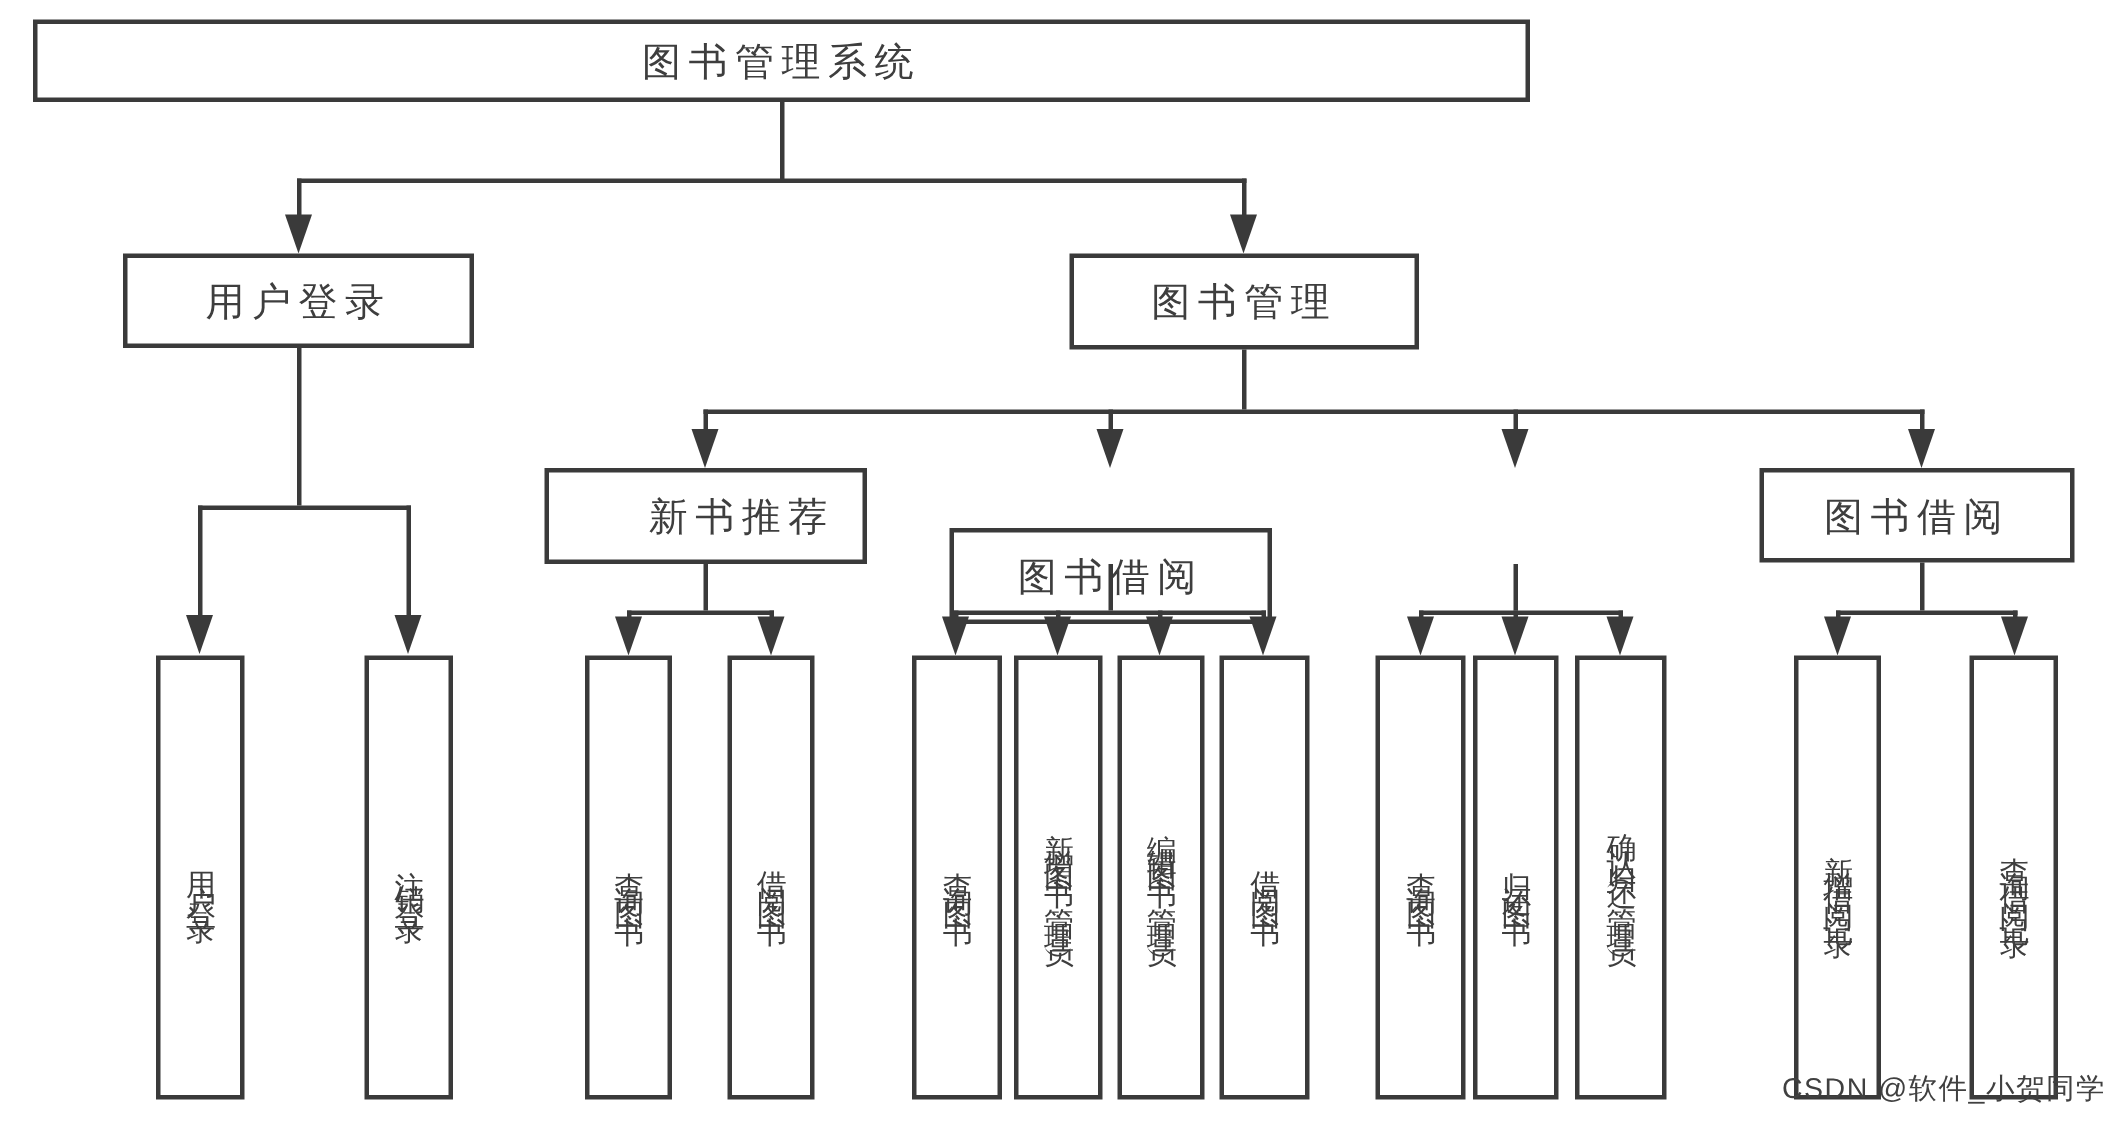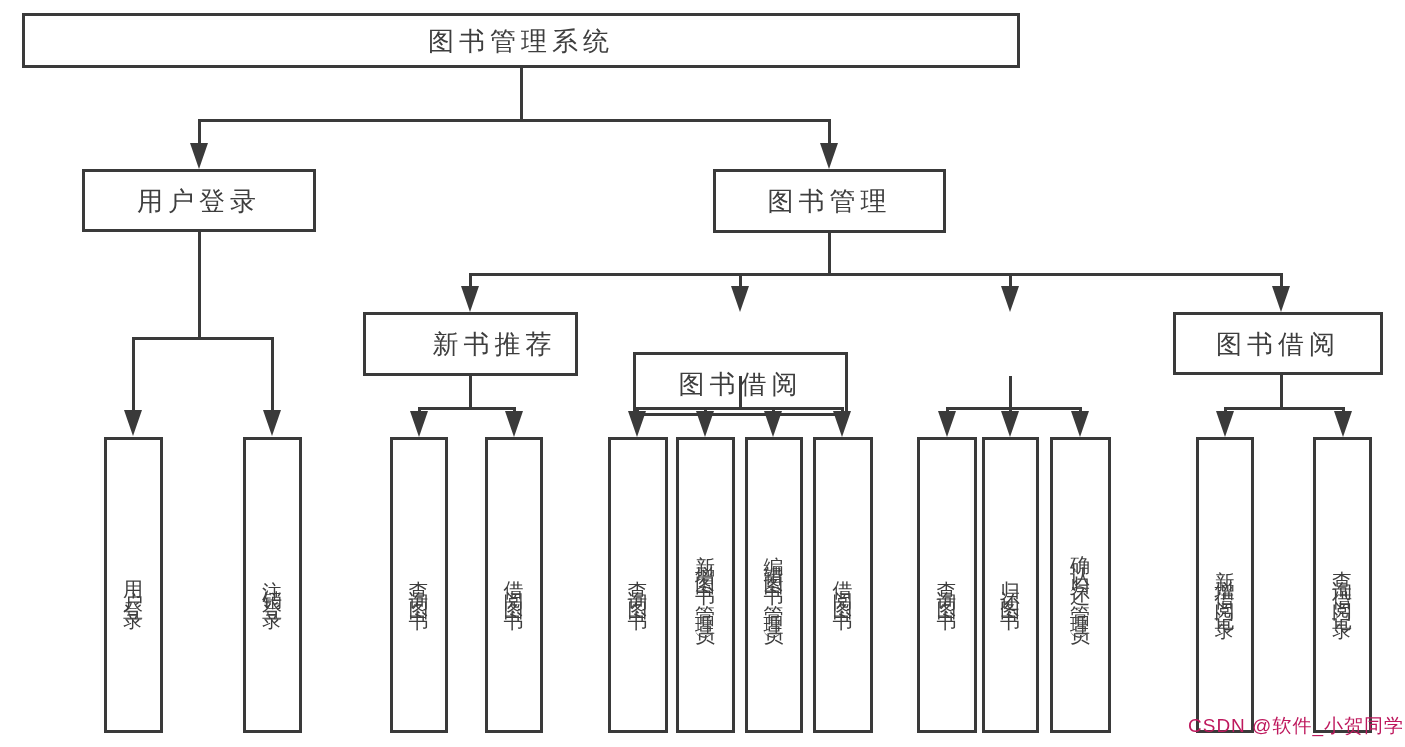--- a/index.html
+++ b/index.html
@@ -50,21 +50,21 @@
     height: 0;
     border-left: 9px solid transparent;
     border-right: 9px solid transparent;
     border-top: 26px solid #3a3a3a;
   }
   .watermark {
     position: absolute;
     left: 1188px;
     top: 713px;
     font-size: 19px;
-    color: #be185d;
+    color: #404040;
     letter-spacing: 1px;
     white-space: nowrap;
   }
 </style>
 </head>
 <body>
 
 <div id="canvas">
 
   <div class="box" style="left:22px; top:13px; width:998px; height:55px;">

